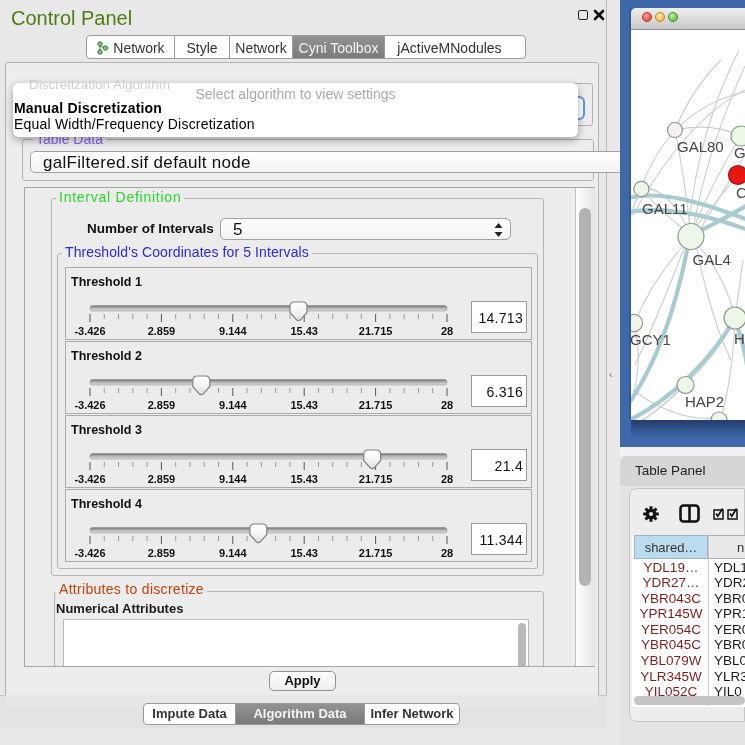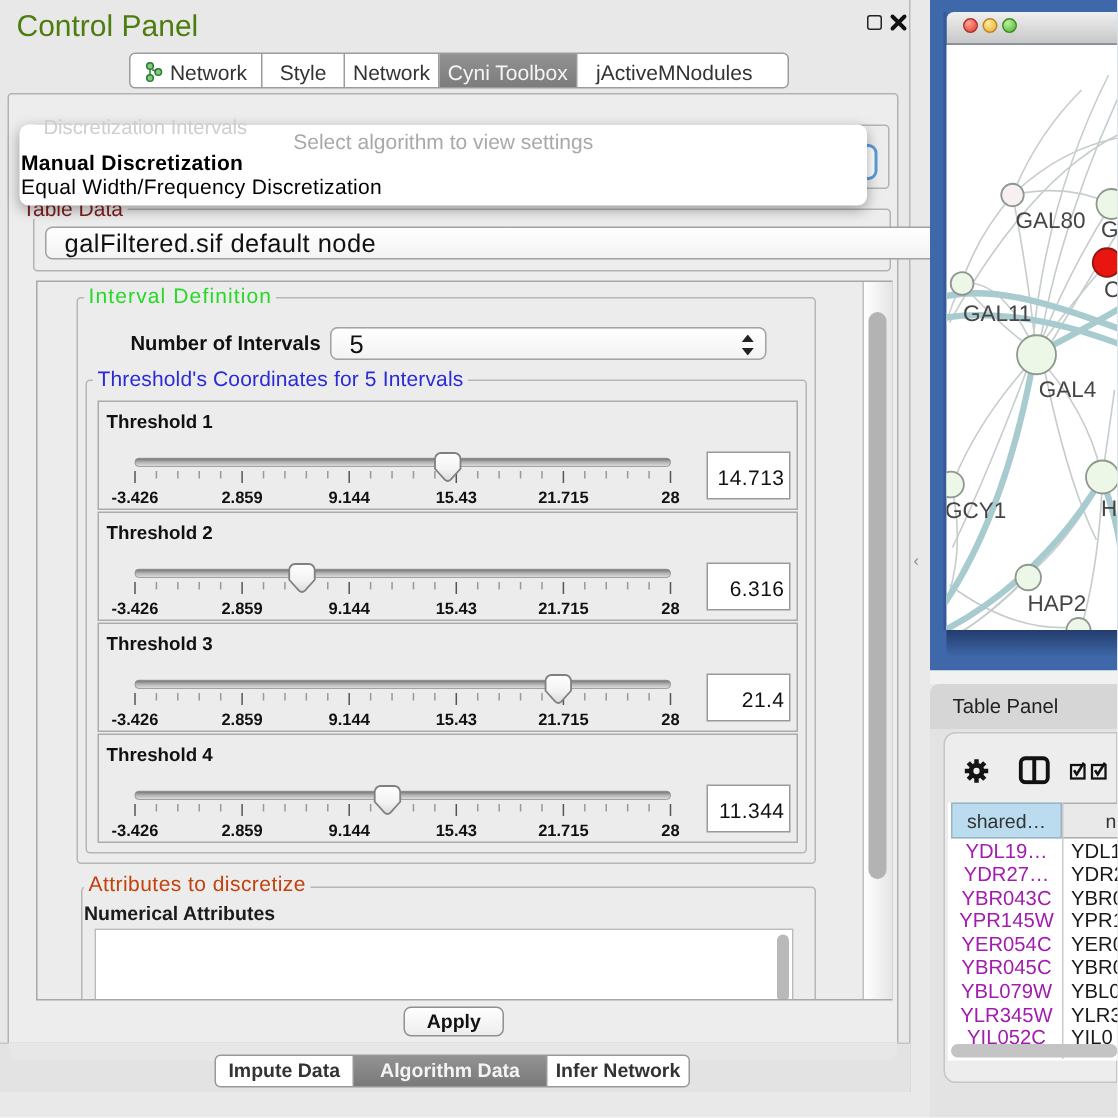--- a/index.html
+++ b/index.html
@@ -38,21 +38,21 @@
   <div class="seg segdark" style="width:91px">Cyni Toolbox</div>
   <div class="seg" style="width:130px;border-left:1px solid #9c9c9c">jActiveMNodules</div>
 </div>
 
 <div class="abs" style="left:5px;top:62px;width:594px;height:645px;background:#ededed;border:1px solid #b2b2b2;border-radius:3px 3px 8px 8px;box-sizing:border-box"></div>
 
 <div class="grp" style="left:22px;top:83px;width:571px;height:43px"></div>
 <div class="abs" style="left:571px;top:96px;width:14px;height:24px;background:#fff;border:2px solid #5b9bd8;border-radius:6px;box-sizing:border-box"></div>
 
 <div class="grp" style="left:22px;top:139px;width:572px;height:42px"></div>
-<div class="gtitle" style="left:12px;top:132px;background:#ededed;color:#7f1d1d">Table Data</div>
+<div class="gtitle" style="left:33px;top:132px;background:#ededed;color:#8b5cf6">Table Data</div>
 <div class="combo" style="left:30px;top:151px;width:663px;height:22px">
   <span class="ct">galFiltered.sif default node</span>
   <svg class="abs" style="right:7px;top:4px" width="9" height="14" viewBox="0 0 9 14">
         <path d="M4.5,0 L8.5,5 L0.5,5 Z" fill="#222"></path>
         <path d="M4.5,14 L8.5,9 L0.5,9 Z" fill="#222"></path>
       </svg>
 </div>
 
 <div class="abs" style="left:24px;top:187px;width:571px;height:480px;border:1px solid #a8a8a8;background:#ececec;box-sizing:border-box;overflow:hidden">
 
@@ -300,21 +300,21 @@
 
 <div class="abs" style="left:0;top:695px;width:607px;height:33px;background:#e3e3e3;border-top:1px solid #c6c6c6;box-sizing:border-box"></div>
     <div class="abs" style="left:6px;top:695px;width:592px;height:12px;background:#e7e7e7;border-radius:0 0 8px 8px"></div>
 <div class="abs" style="left:143px;top:703px;width:317px;height:22px;background:#fff;border:1px solid #999;border-radius:4px;box-sizing:border-box;overflow:hidden;font-weight:bold">
   <div class="seg" style="width:92px;height:20px;line-height:20px;border-right:1px solid #999;font-size:13px">Impute Data</div>
   <div class="seg segdark" style="width:128px;height:20px;line-height:20px;font-size:13px">Algorithm Data</div>
   <div class="seg" style="width:95px;height:20px;line-height:20px;border-left:1px solid #999;font-size:13px">Infer Network</div>
 </div>
 
 <div class="abs" style="left:13px;top:83px;width:565px;height:54px;background:#fff;border-radius:6px;box-shadow:0 3px 9px rgba(0,0,0,0.35)"></div>
-<div class="abs" style="left:29px;top:77px;font-size:13.5px;color:#cecece;z-index:3">Discretization Intervals</div>
+<div class="abs" style="left:29px;top:77px;font-size:13.5px;color:#cecece;z-index:3">Discretization Algorithm</div>
 <div class="abs" style="left:13px;top:86px;width:565px;text-align:center;font-size:14px;color:#a9a9a9;z-index:3">Select algorithm to view settings</div>
 <div class="abs" style="left:14px;top:116px;font-size:14px;letter-spacing:0.2px;color:#000;z-index:3">Equal Width/Frequency Discretization</div>
 <div class="abs b" style="left:14px;top:100px;font-size:14px;letter-spacing:0.2px;color:#000;z-index:3">Manual Discretization</div>
 
 <div class="abs" style="left:609px;top:368px;font-size:11px;color:#888">‹</div>
 
 <div class="abs" style="left:620px;top:0;width:125px;height:447px;background:#3e68a9"></div>
 
 <div class="abs" style="left:631px;top:8px;width:114px;height:22px;background:linear-gradient(#efefef,#c7c7c7);border-top-left-radius:5px;border-bottom:1px solid #8e8e8e;box-sizing:border-box"></div>
 <div class="abs" style="left:642px;top:12px;width:10px;height:10px;border-radius:50%;background:radial-gradient(circle at 35% 30%,#ffa49a,#e0372a);border:1px solid #a93227;box-sizing:border-box"></div>
@@ -405,16 +405,16 @@
   <rect x="1" y="2" width="9" height="9" fill="none" stroke="#111" stroke-width="1.5"></rect>
   <path d="M3,5.5 L4.8,8.2 L9.6,0.5" stroke="#111" stroke-width="1.7" fill="none"></path>
   <rect x="15" y="2" width="9" height="9" fill="none" stroke="#111" stroke-width="1.5"></rect>
   <path d="M17,5.5 L18.8,8.2 L23.6,0.5" stroke="#111" stroke-width="1.7" fill="none"></path>
 </svg>
 
 <div class="abs" style="left:632px;top:535px;width:113px;height:171.5px;background:#fff"></div>
 <div class="abs" style="left:634px;top:535px;width:74px;height:24px;background:#badcee;border:1px solid #9ab4c4;box-sizing:border-box;text-align:center;font-size:13px;color:#333;line-height:23px">shared…</div>
 <div class="abs" style="left:708px;top:535px;width:37px;height:24px;background:#e9e9e9;border-top:1px solid #adadad;border-bottom:1px solid #adadad;box-sizing:border-box;font-size:13px;color:#333;line-height:23px;padding-left:29px">n</div>
 <div class="abs" style="left:708px;top:535px;width:1px;height:171px;background:#c9c9c9"></div>
-<div class="abs" style="left:634px;top:559.5px;width:74px;text-align:center;font-size:13.5px;color:#a21caf;line-height:15.6px">YDL19…<br>YDR27…<br>YBR043C<br>YPR145W<br>YER054C<br>YBR045C<br>YBL079W<br>YLR345W<br>YIL052C</div>
+<div class="abs" style="left:634px;top:559.5px;width:74px;text-align:center;font-size:13.5px;color:#7f1d1d;line-height:15.6px">YDL19…<br>YDR27…<br>YBR043C<br>YPR145W<br>YER054C<br>YBR045C<br>YBL079W<br>YLR345W<br>YIL052C</div>
 <div class="abs" style="left:714px;top:559.5px;width:40px;font-size:13.5px;color:#191919;line-height:15.6px">YDL1<br>YDR2<br>YBR0<br>YPR1<br>YER0<br>YBR0<br>YBL0<br>YLR3<br>YIL0</div>
 <div class="abs" style="left:634px;top:695.5px;width:111px;height:9px;background:#c4c4c4;border-radius:4.5px"></div>
 
 </div>
 </body></html>

